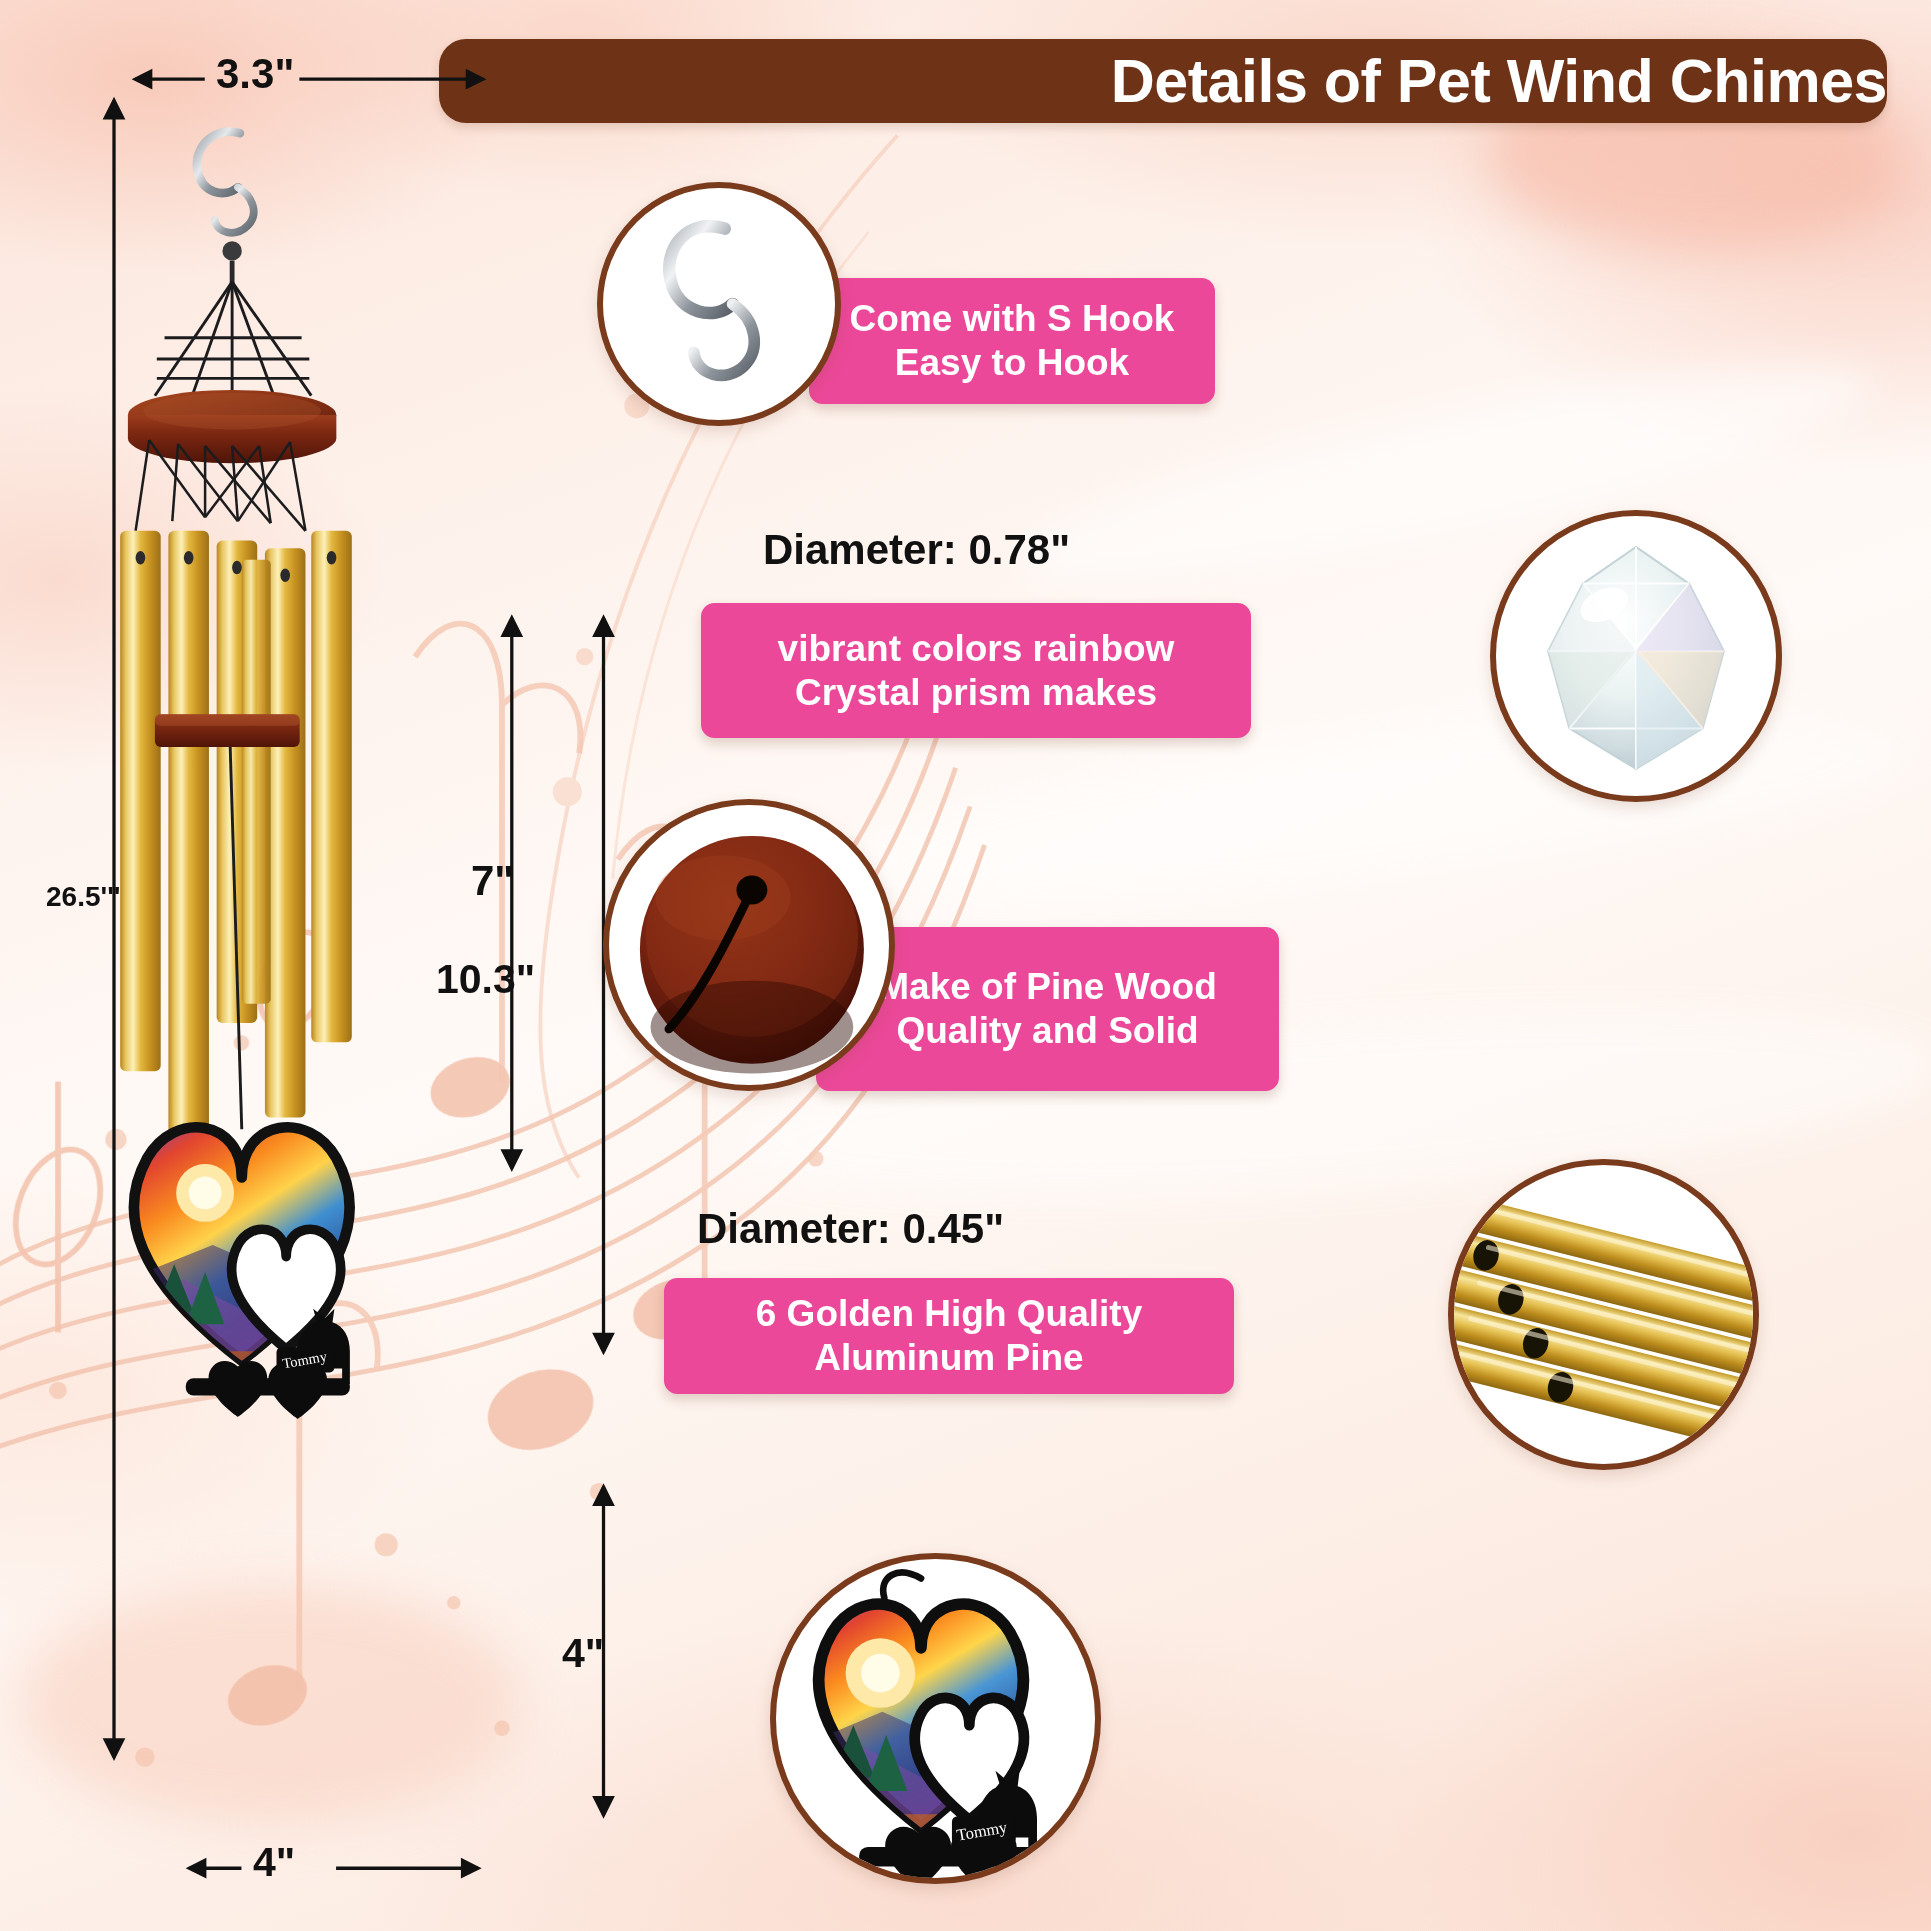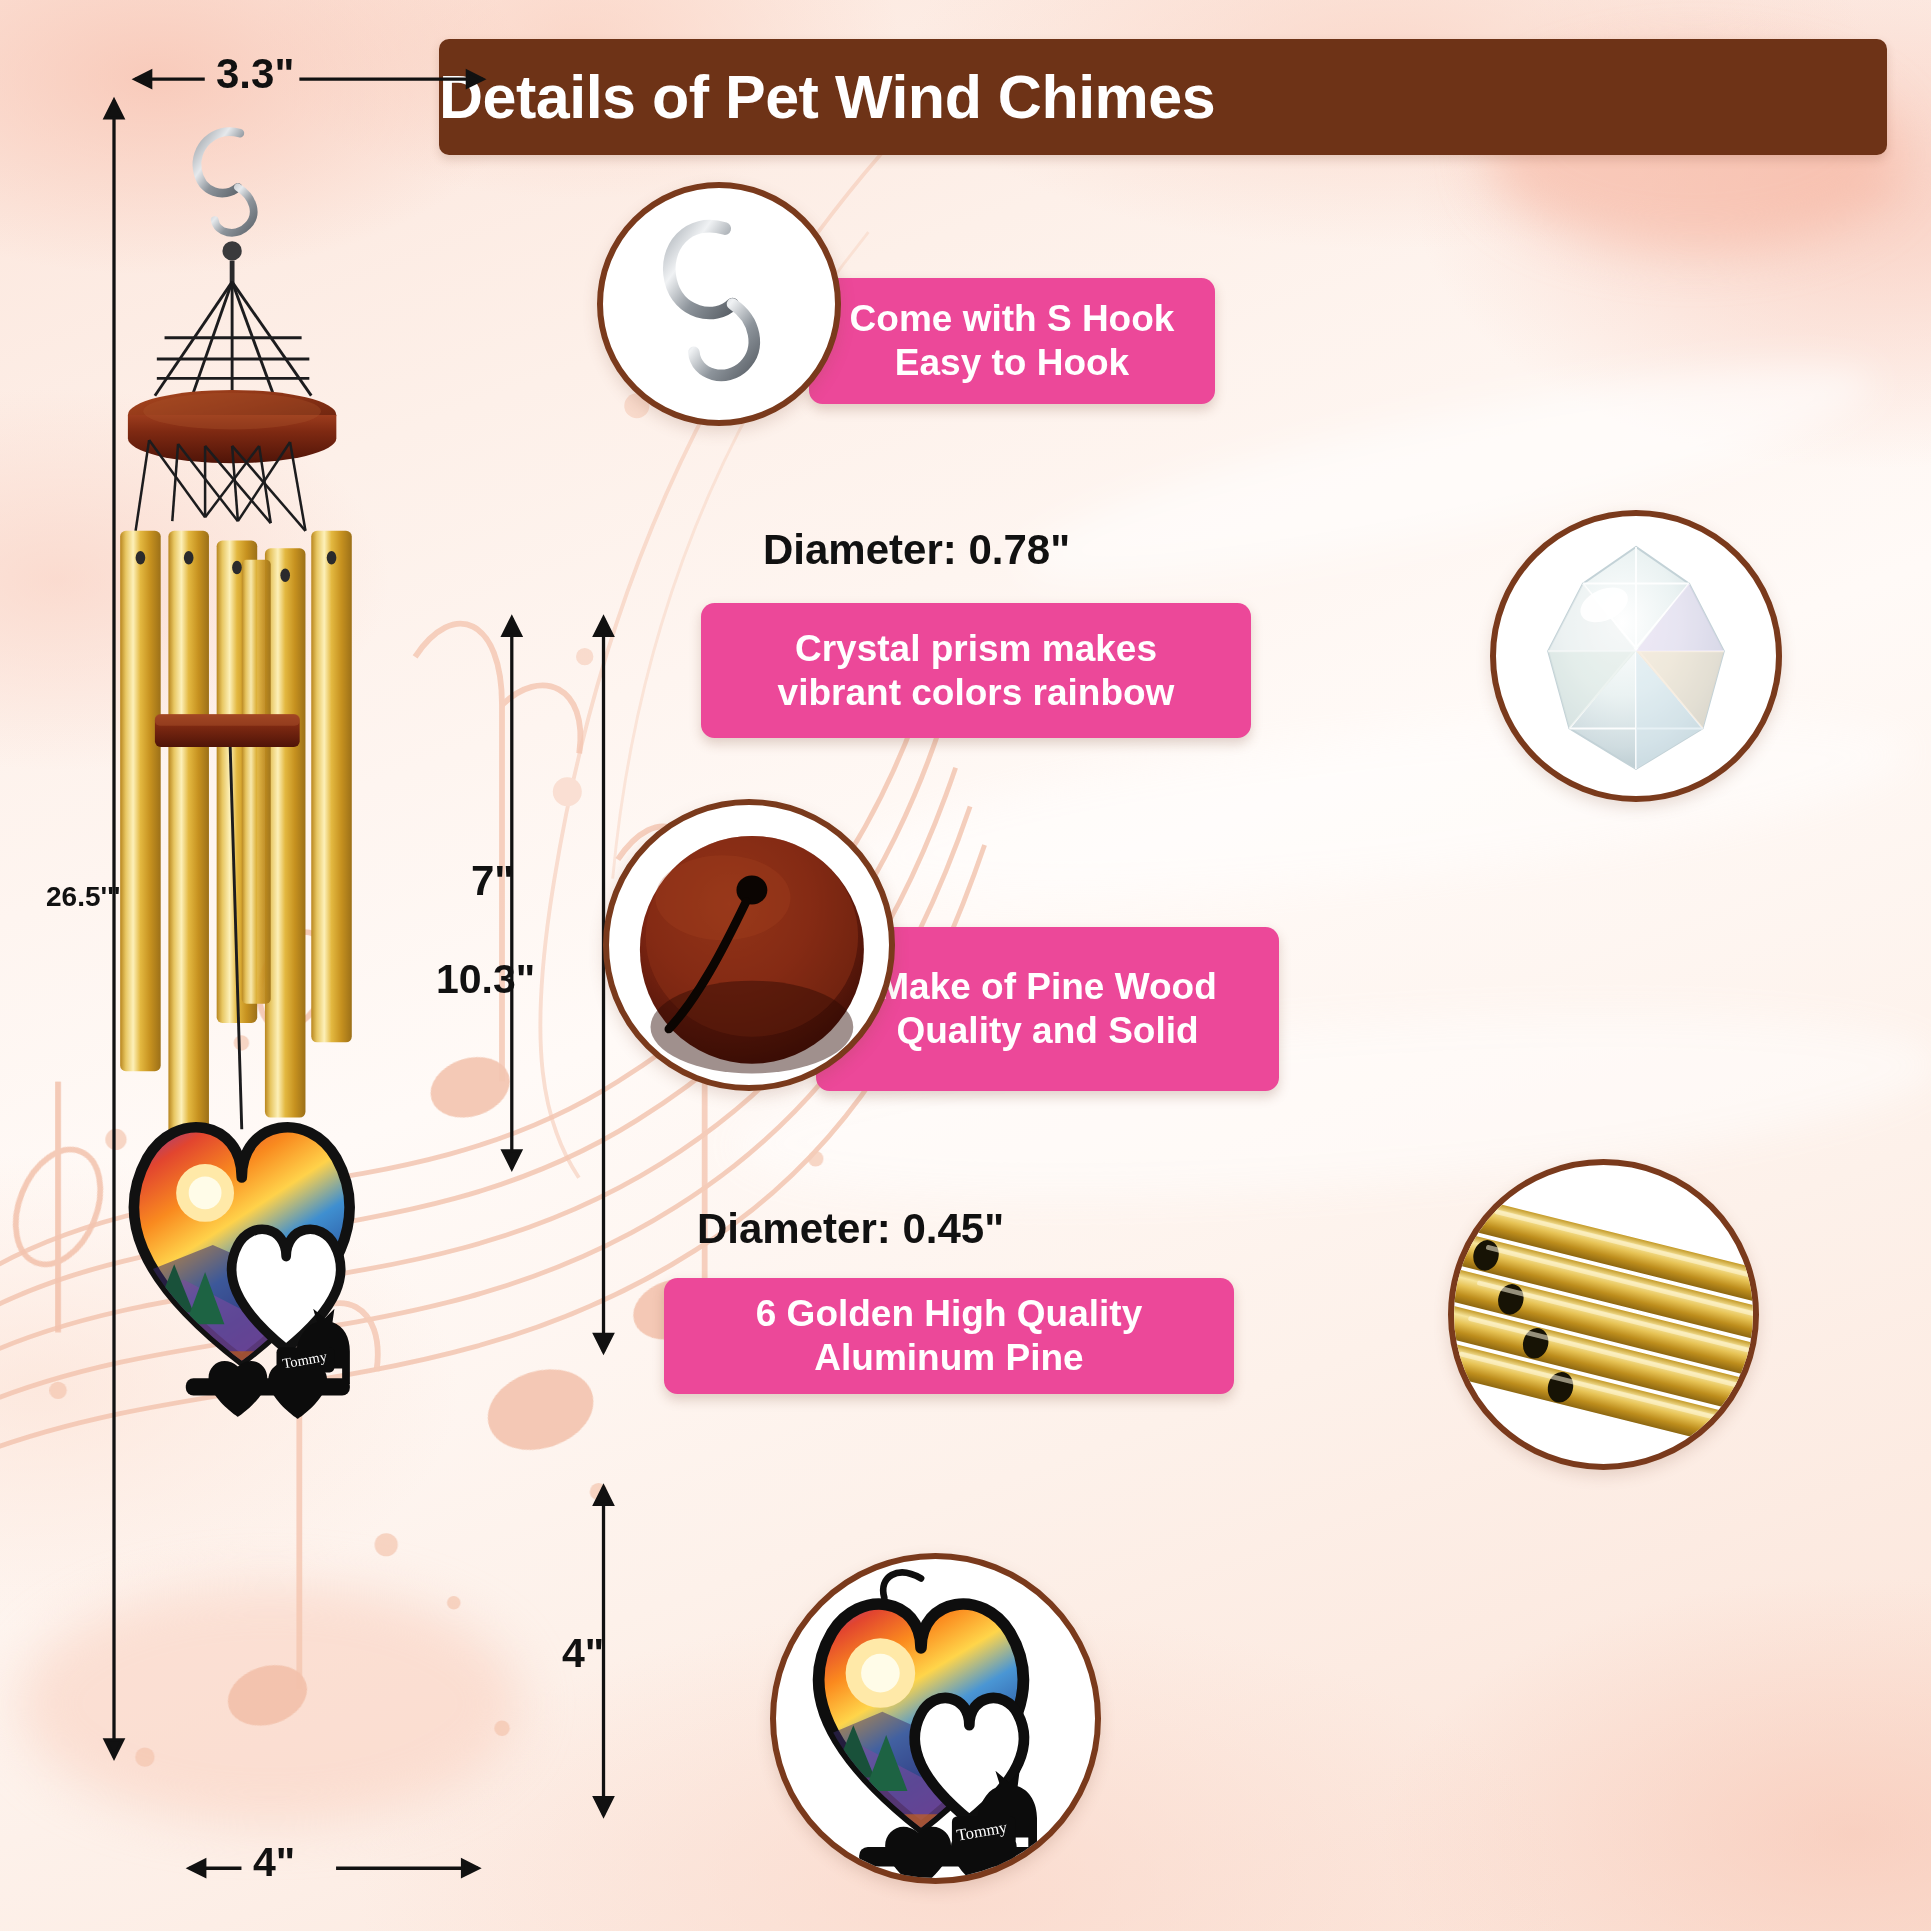--- a/index.html
+++ b/index.html
@@ -25,23 +25,23 @@
   }
   .bg-streak{position:absolute;background:rgba(255,255,255,.55);filter:blur(17.4px);border-radius:50%;}
   .bg-blob{position:absolute;border-radius:50%;filter:blur(25px);}
 
   
   .music{position:absolute;left:0;top:541px;width:1004px;height:1274px;
          opacity:.85;pointer-events:none;}
 
   
   .title-banner{
-    position:absolute;left:439px;top:39px;width:1448px;height:116px;
-    background:#6e3317;border-radius:10px;
-    display:flex;align-items:center;justify-content:flex-start;
+    position:absolute;left:439px;top:39px;width:1448px;height:84px;
+    background:#6e3317;border-radius:27px;
+    display:flex;align-items:center;justify-content:flex-end;
     box-shadow:0 4.8px 9.7px rgba(120,70,45,.18);
   }
   .title-banner span{
     color:#fff;font-size:61px;font-weight:bold;letter-spacing:-0.5px;
     font-family:"Liberation Sans", sans-serif;
     white-space:nowrap;
   }
 
   
   .banner{
@@ -317,22 +317,22 @@
             <stop offset="100%" stop-color="#5a6067"></stop>
         </linearGradient>
       </defs>
       <path d="M126 42 C 88 30 62 62 70 96 C 78 130 116 138 134 120" fill="none" stroke="url(#st2)" stroke-width="13" stroke-linecap="round"></path>
       <path d="M134 120 C 158 136 164 166 146 184 C 128 202 96 194 94 170" fill="none" stroke="url(#st2)" stroke-width="12" stroke-linecap="round"></path>
     </svg>
   </div>
 
   <div class="dim-label" style="left:763px;top:526px;font-size:42px;">Diameter: 0.78"</div>
   <div class="banner" style="left:701px;top:603px;width:550px;height:135px;">
+    <div class="line" style="font-size:37px;">vibrant colors rainbow</div>
     <div class="line" style="font-size:37px;">Crystal prism makes</div>
-    <div class="line" style="font-size:37px;">vibrant colors rainbow</div>
   </div>
   <div class="circle" style="left:1490px;top:510px;width:280px;height:280px;">
     <svg viewBox="0 0 290 290" style="width:100%;height:100%;">
       <defs>
         <radialGradient id="cry" cx="42%" cy="34%" r="72%">
           <stop offset="0%" stop-color="#ffffff"></stop>
           <stop offset="46%" stop-color="#eaf2f2"></stop>
           <stop offset="78%" stop-color="#cfdce0"></stop>
           <stop offset="100%" stop-color="#b4c5cb"></stop>
         </radialGradient>

